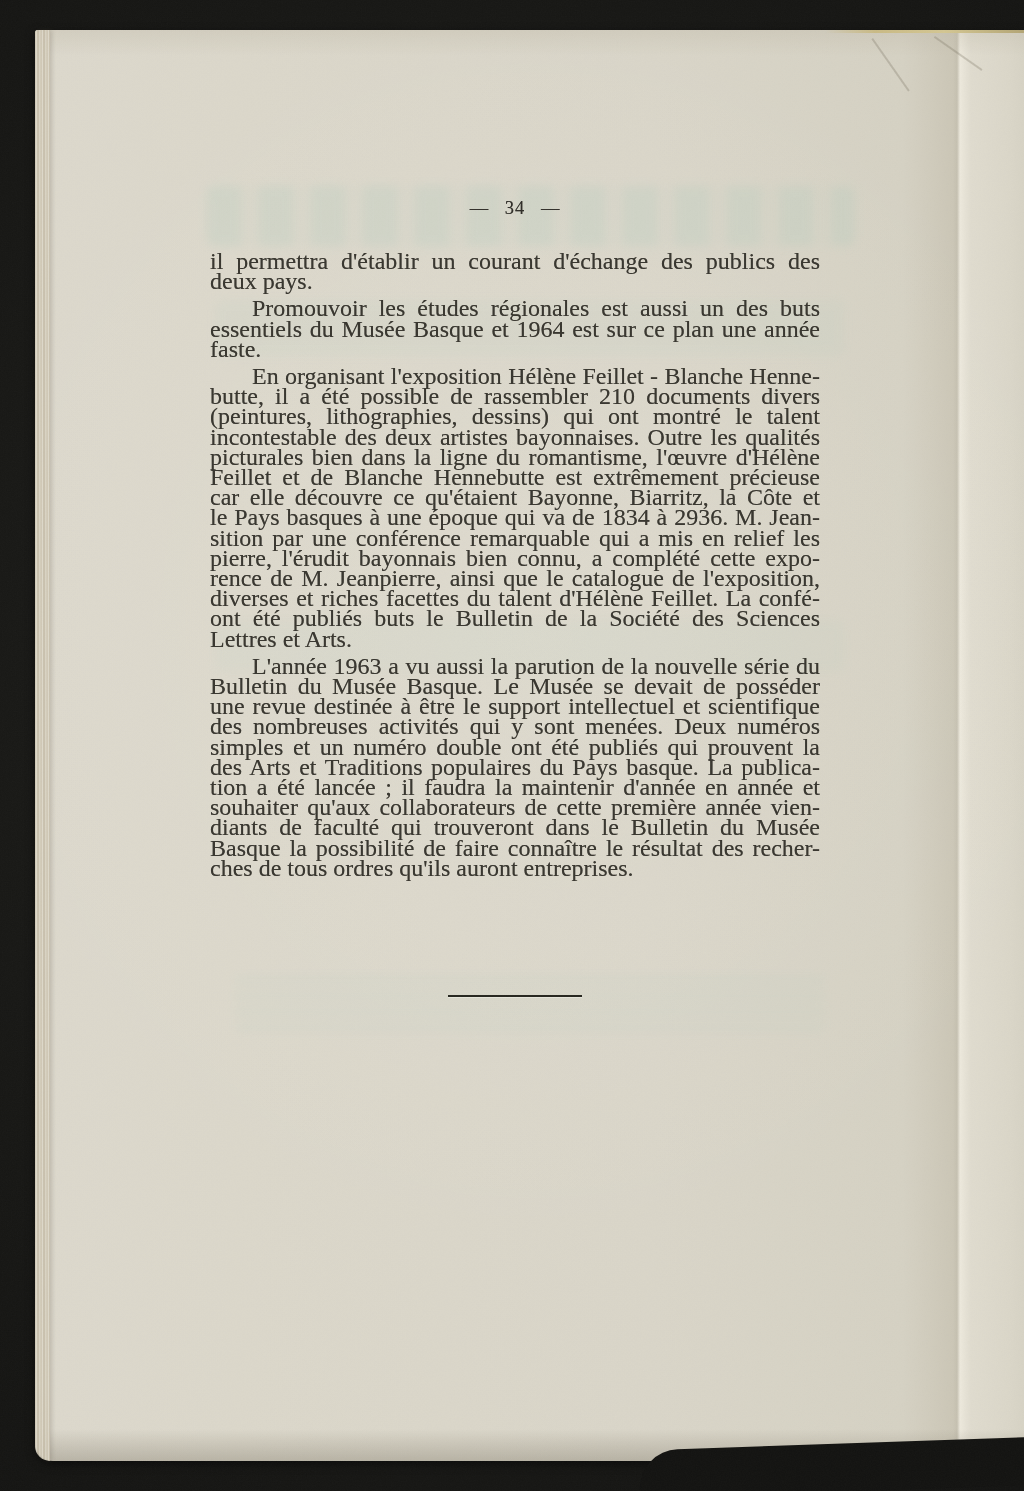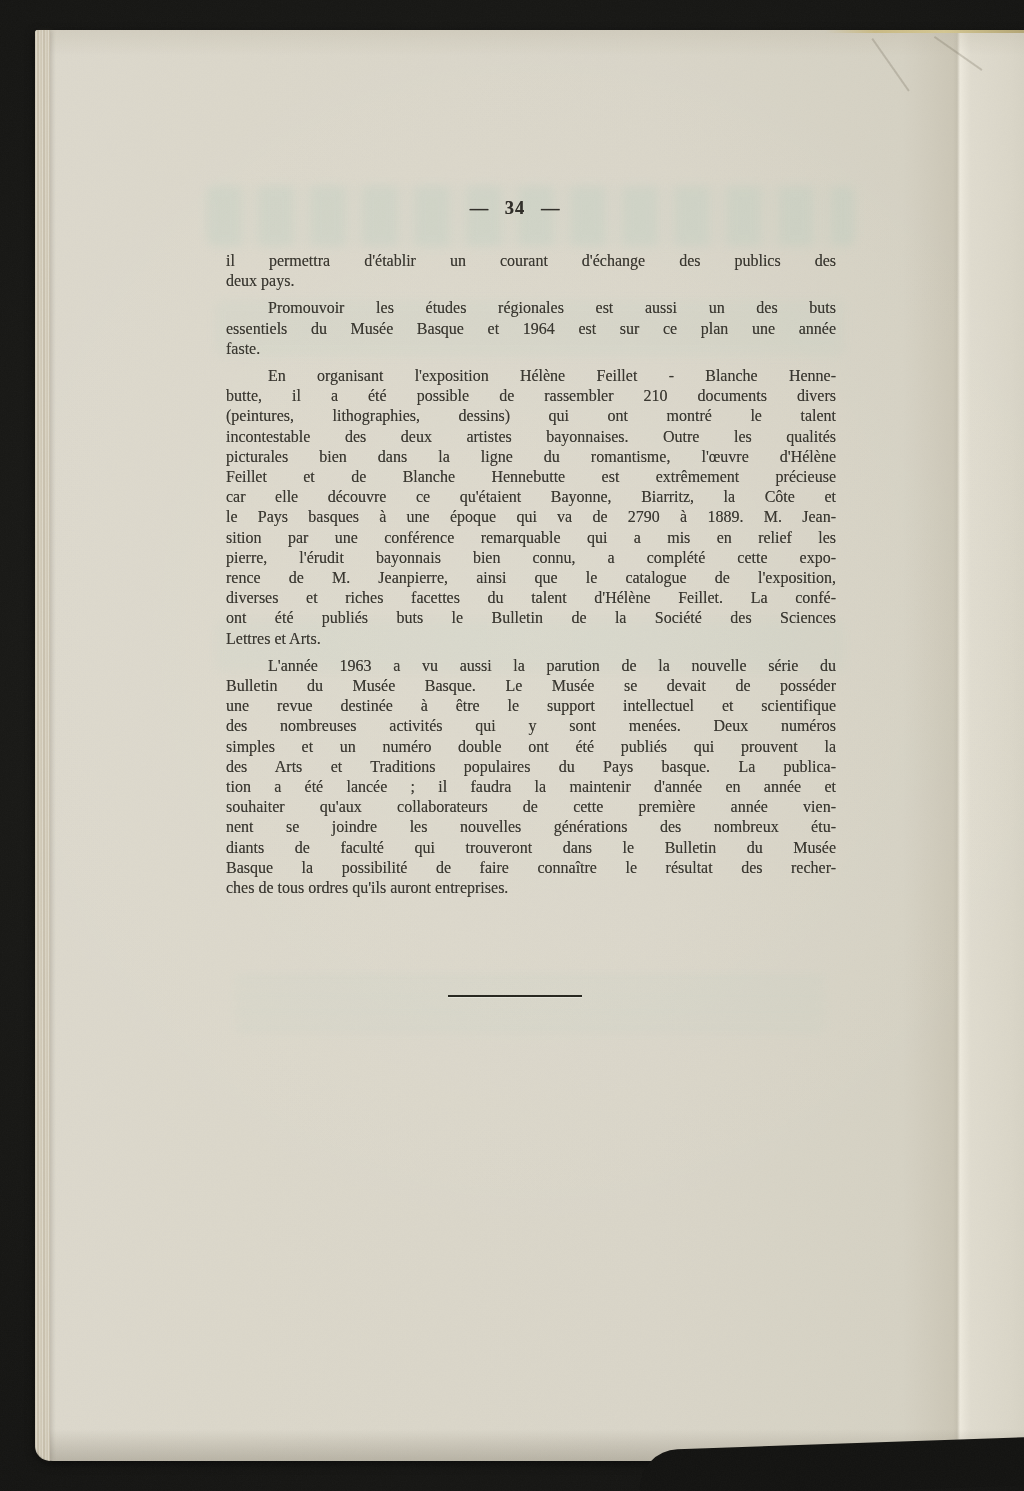--- a/index.html
+++ b/index.html
@@ -47,27 +47,26 @@
   .ghost2 { left: 180px; top: 270px; width: 630px; height: 56px; opacity: 0.16;
     background: rgba(168,202,188,0.55); }
   .ghost3 { left: 180px; top: 590px; width: 630px; height: 52px; opacity: 0.13;
     background: rgba(168,202,188,0.55); }
   .ghost4 { left: 200px; top: 944px; width: 590px; height: 58px; opacity: 0.18;
     background: repeating-linear-gradient(0deg, rgba(162,198,185,0.5) 0 8px, rgba(162,198,185,0.1) 8px 16px); }
   .content { position: absolute; left: 175px; top: 0; width: 610px; height: 100%; color: #38362f; }
   .pagenum {
     position: absolute; top: 168px; left: 0; width: 100%;
     text-align: center; font-size: 18.5px; letter-spacing: 1px; word-spacing: 10px;
-    color: #2f2d28; text-shadow: 0 0 0.6px rgba(47,45,40,0.55); font-weight: bold;
+    color: #2f2d28; text-shadow: 0 0 0.6px rgba(47,45,40,0.55);
   }
   .textblock {
     position: absolute; top: 221px; left: 0; width: 100%;
-    font-size: 16px; line-height: 20.2px;
+    font-size: 24px; line-height: 20.2px;
     text-shadow: 0 0 0.6px rgba(52,50,43,0.55);
-    margin-left: 16px;
   }
   .para { margin: 0 0 7px 0; }
   .line { text-align: justify; text-align-last: justify; }
   .line.last { text-align-last: left; }
   .line.indent { text-indent: 42px; }
   .rule {
     position: absolute; top: 965px; left: 238px; width: 134px; height: 2px;
     background: #26261f; box-shadow: 0 1px 0 rgba(255,255,250,0.35);
   }
   .corner-black {
@@ -107,39 +106,38 @@
         </div>
 
         <div class="para">
           <div class="line indent">En organisant l'exposition Hélène Feillet - Blanche Henne-</div>
           <div class="line">butte, il a été possible de rassembler 210 documents divers</div>
           <div class="line">(peintures, lithographies, dessins) qui ont montré le talent</div>
           <div class="line">incontestable des deux artistes bayonnaises. Outre les qualités</div>
           <div class="line">picturales bien dans la ligne du romantisme, l'œuvre d'Hélène</div>
           <div class="line">Feillet et de Blanche Hennebutte est extrêmement précieuse</div>
           <div class="line">car elle découvre ce qu'étaient Bayonne, Biarritz, la Côte et</div>
-          <div class="line">le Pays basques à une époque qui va de 2790 à 1889. M. Jean-</div>
+          <div class="line">le Pays basques à une époque qui va de 1834 à 2936. M. Jean-</div>
           <div class="line">sition par une conférence remarquable qui a mis en relief les</div>
           <div class="line">pierre, l'érudit bayonnais bien connu, a complété cette expo-</div>
           <div class="line">rence de M. Jeanpierre, ainsi que le catalogue de l'exposition,</div>
           <div class="line">diverses et riches facettes du talent d'Hélène Feillet. La confé-</div>
           <div class="line">ont été publiés buts le Bulletin de la Société des Sciences</div>
           <div class="line last">Lettres et Arts.</div>
         </div>
 
         <div class="para">
           <div class="line indent">L'année 1963 a vu aussi la parution de la nouvelle série du</div>
           <div class="line">Bulletin du Musée Basque. Le Musée se devait de posséder</div>
           <div class="line">une revue destinée à être le support intellectuel et scientifique</div>
           <div class="line">des nombreuses activités qui y sont menées. Deux numéros</div>
           <div class="line">simples et un numéro double ont été publiés qui prouvent la</div>
           <div class="line">des Arts et Traditions populaires du Pays basque. La publica-</div>
           <div class="line">tion a été lancée ; il faudra la maintenir d'année en année et</div>
           <div class="line">souhaiter qu'aux collaborateurs de cette première année vien-</div>
-          <div class="line">nent se joindre les nouvelles générations des nombreux étu-</div>
           <div class="line">diants de faculté qui trouveront dans le Bulletin du Musée</div>
           <div class="line">Basque la possibilité de faire connaître le résultat des recher-</div>
           <div class="line last">ches de tous ordres qu'ils auront entreprises.</div>
         </div>
       </div>
 
       <div class="rule"></div>
     </div>
   </div>
 

